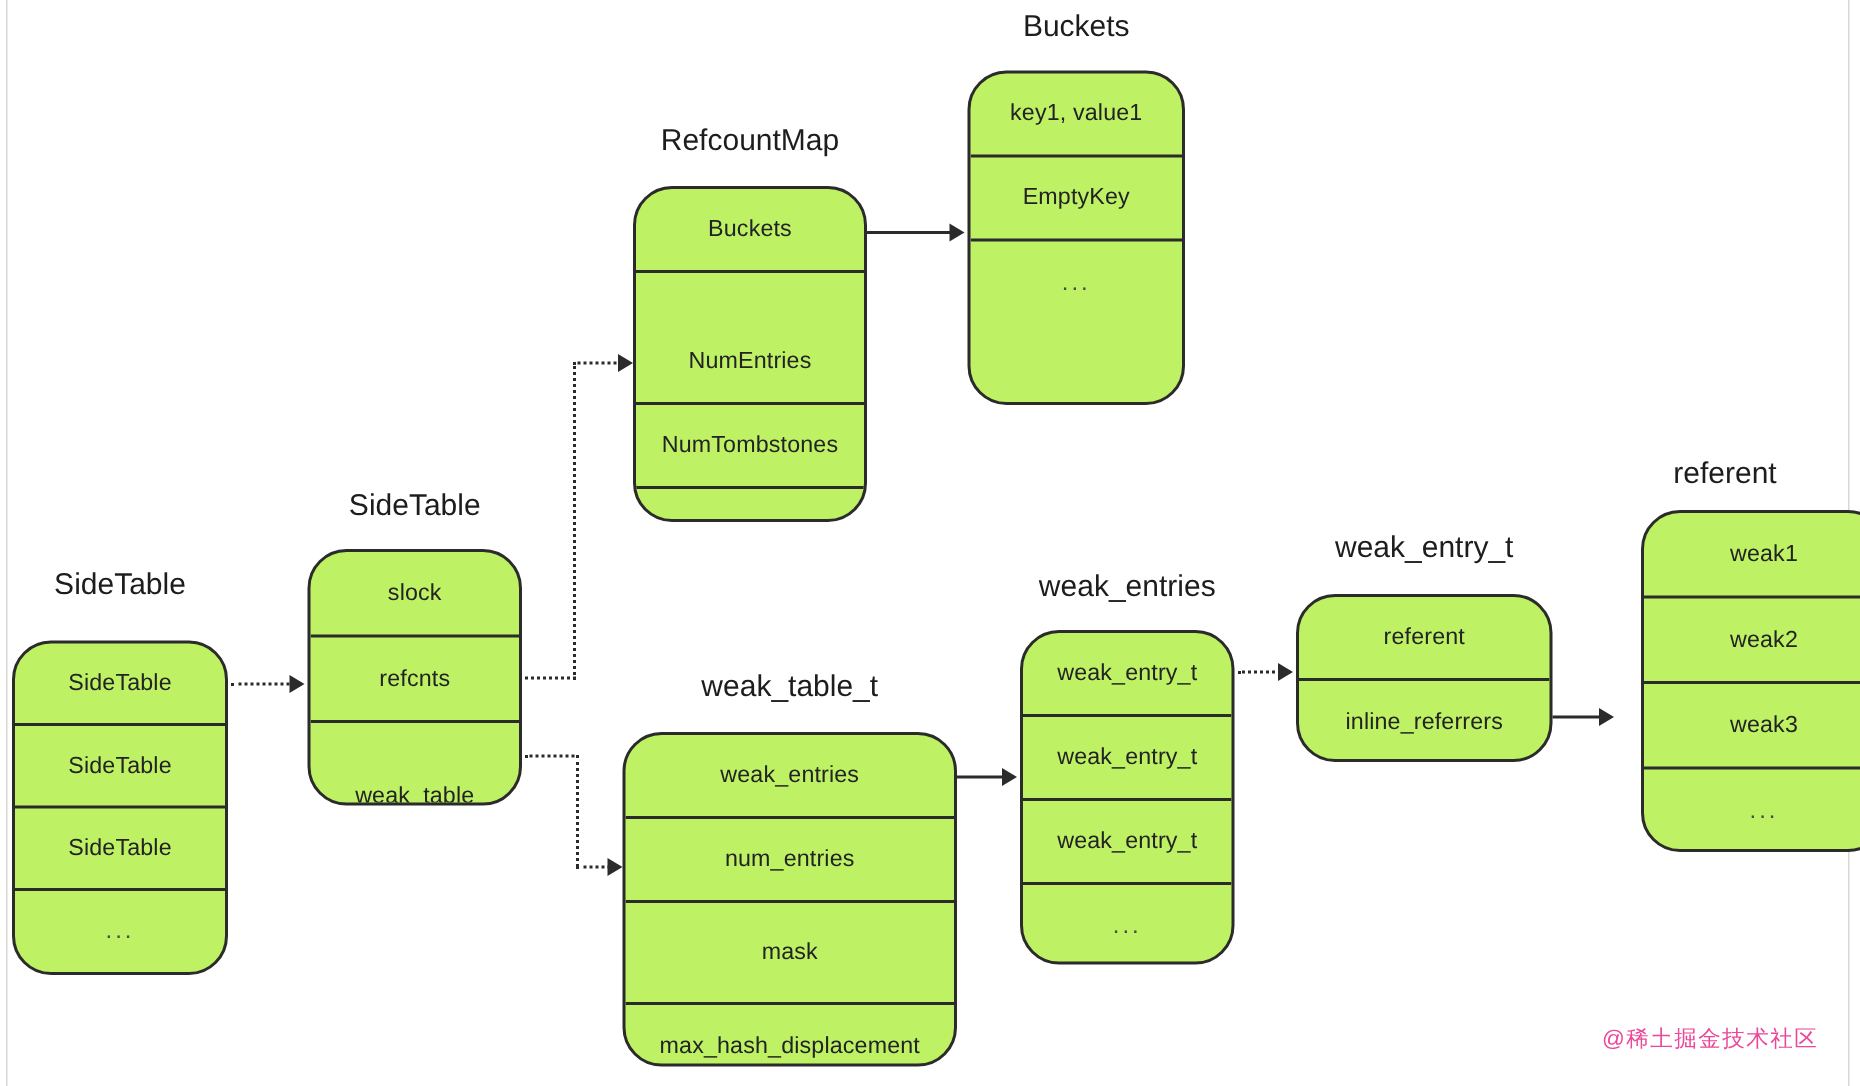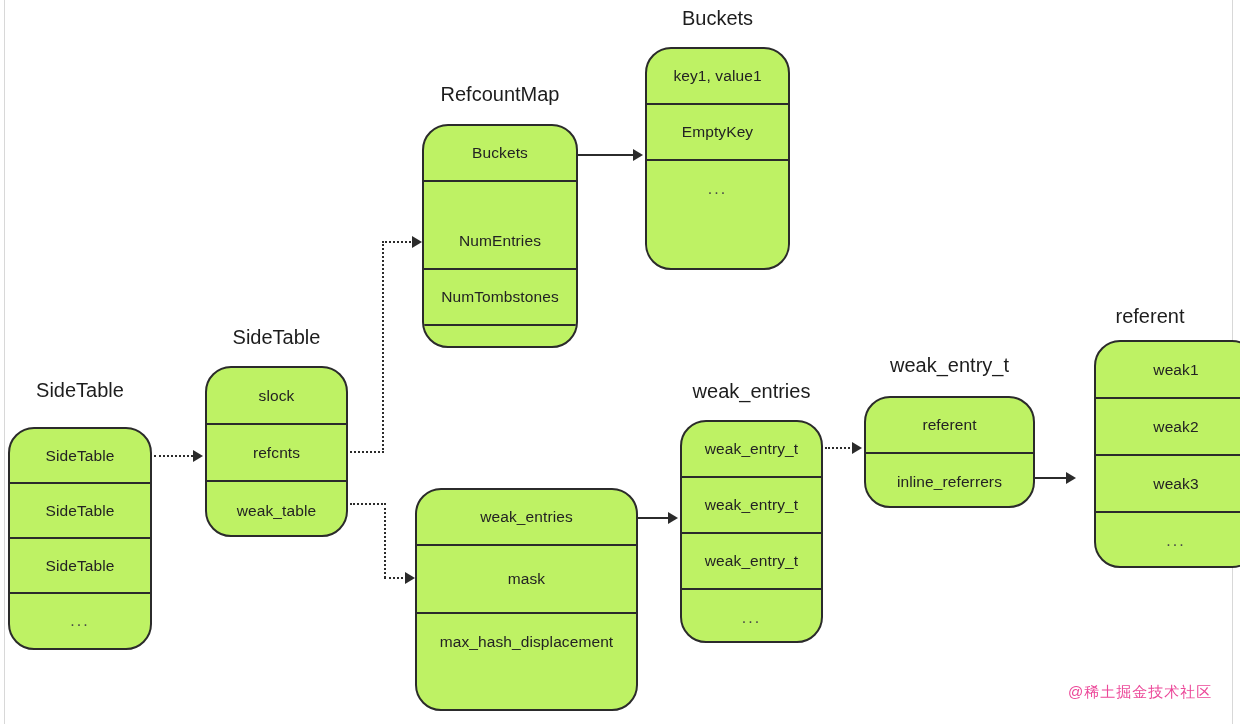--- a/index.html
+++ b/index.html
@@ -101,20 +101,21 @@
 
 <div id="canvas">
 
   <div class="edge-border left"></div>
   <div class="edge-border right"></div>
 
   <div class="title" style="left:8px; top:379px; width:144px;">SideTable</div>
   <div class="title" style="left:205px; top:326px; width:143px;">SideTable</div>
   <div class="title" style="left:422px; top:83px; width:156px;text-align:center;">RefcountMap</div>
   <div class="title" style="left:645px; top:7px; width:145px;">Buckets</div>
+  <div class="title" style="left:415px; top:447px; width:223px;">weak_table_t</div>
   <div class="title" style="left:680px; top:380px; width:143px;">weak_entries</div>
   <div class="title" style="left:864px; top:354px; width:171px;">weak_entry_t</div>
   <div class="title" style="left:1078px; top:305px; width:144px;">referent</div>
 
   <div class="box" style="left:8px; top:427px; width:144px; height:223px;">
     <div class="row" style="height:55px;">
       <span>SideTable</span>
     </div>
     <div class="row" style="height:55px;">
       <span>SideTable</span>
@@ -127,21 +128,21 @@
     </div>
   </div>
 
   <div class="box" style="left:205px; top:366px; width:143px; height:171px;">
     <div class="row" style="height:57px;">
       <span>slock</span>
     </div>
     <div class="row" style="height:57px;">
       <span>refcnts</span>
     </div>
-    <div class="row" style="height:57px;">
+    <div class="row" style="height:57px;margin-top:20px;">
       <span>weak_table</span>
     </div>
   </div>
 
   <div class="box" style="left:422px; top:124px; width:156px; height:224px;">
     <div class="row" style="height:56px;">
       <span>Buckets</span>
     </div>
     <div class="row" style="height:56px;margin-top:32px;">
       <span>NumEntries</span>
@@ -162,20 +163,23 @@
       <span>EmptyKey</span>
     </div>
     <div class="row ellipsis" style="height:55px;">
       <span>...</span>
     </div>
   </div>
 
   <div class="box" style="left:415px; top:488px; width:223px; height:223px;">
     <div class="row" style="height:56px;">
       <span>weak_entries</span>
+    </div>
+    <div class="row" style="height:56px;">
+      <span>num_entries</span>
     </div>
     <div class="row" style="height:68px;">
       <span>mask</span>
     </div>
     <div class="row" style="height:55px;">
       <span>max_hash_displacement</span>
     </div>
   </div>
 
   <div class="box" style="left:680px; top:420px; width:143px; height:223px;">

